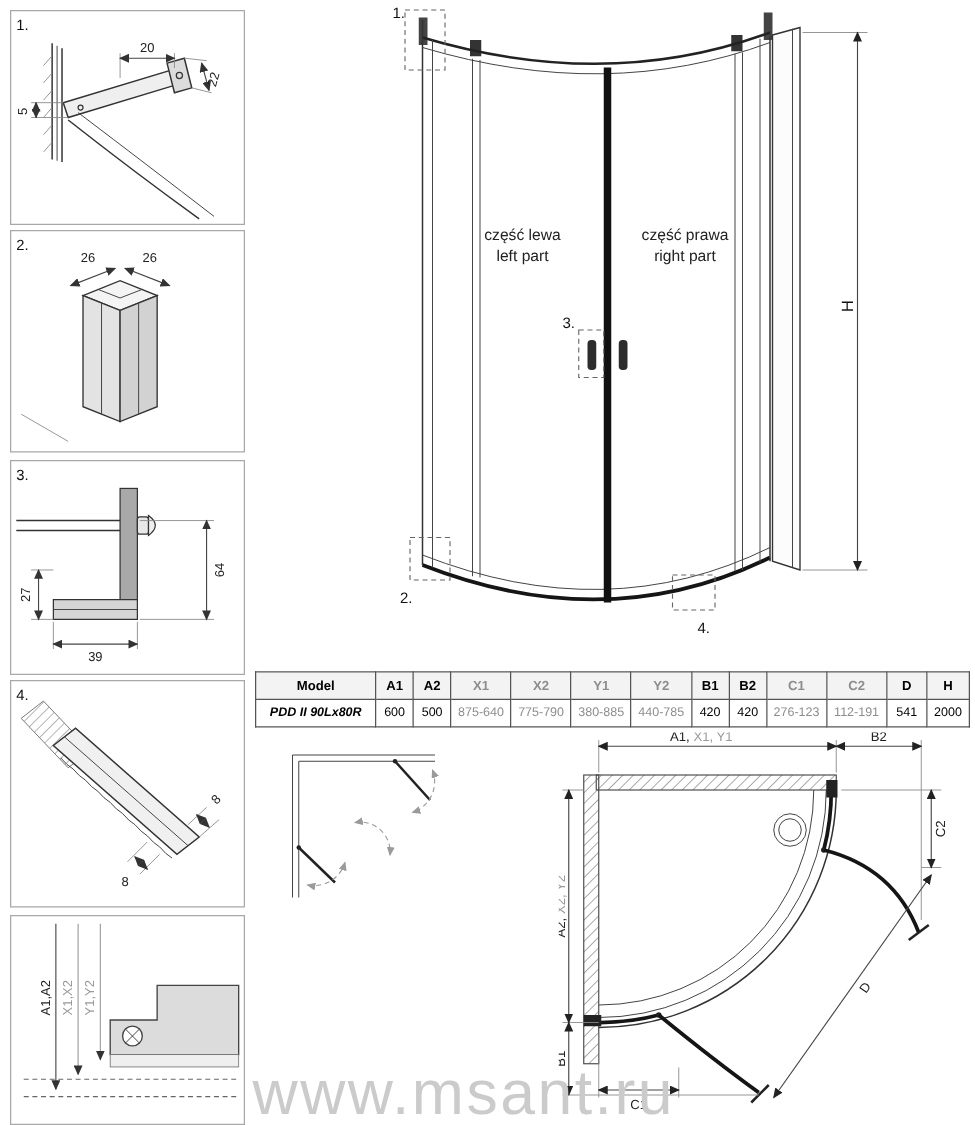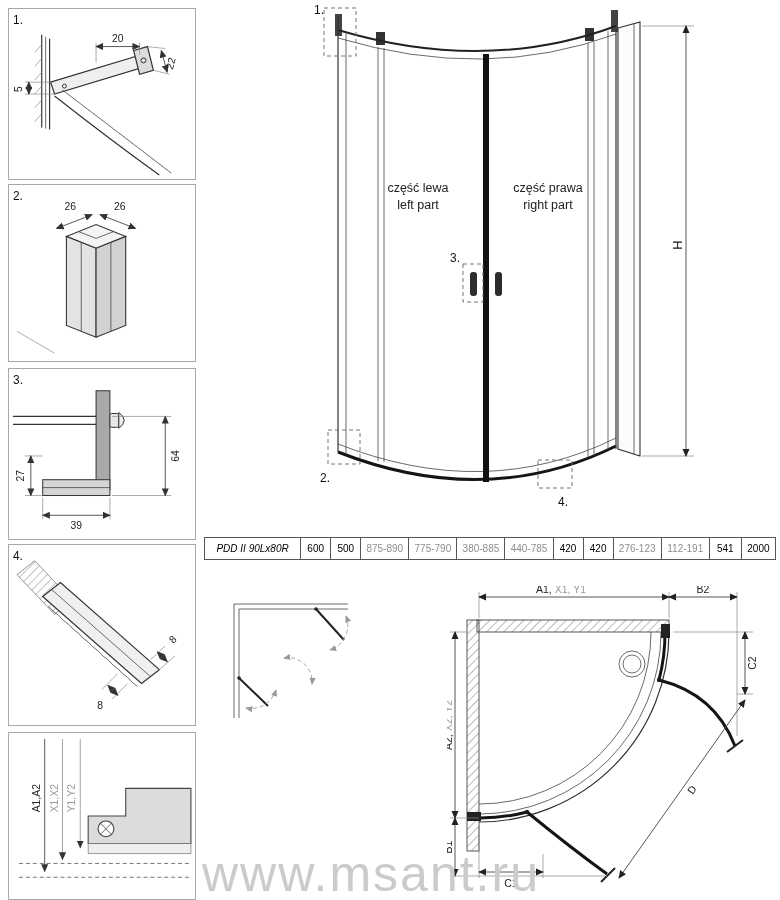--- a/index.html
+++ b/index.html
@@ -21,21 +21,21 @@
   .lbl{font-size:12px;fill:#111}
   .dim{font-size:10.5px;fill:#222}
   .dimg{fill:#999}
   .part{font-size:12.5px;fill:#222}
   .htxt{font-size:13px;fill:#111}
   
   .spec-table{border-collapse:collapse;table-layout:fixed;width:572px;font-size:10px;background:#fff}
   .spec-table th,.spec-table td{border:1px solid #555;text-align:center;vertical-align:middle;height:22px;padding:0 1px;overflow:hidden;white-space:nowrap}
   .spec-table th{font-weight:bold;background:#f3f3f3;font-size:10.5px}
   .spec-table th.gray,.spec-table td.gray{color:#8d8d8d}
-  .spec-table td.model{font-weight:normal;font-style:italic}
+  .spec-table td.model{font-weight:bold;font-style:italic}
   .watermark{font-size:50px;color:#cbcbcb;letter-spacing:2px;white-space:nowrap}
 </style>
 </head>
 <body>
 
 <div class="page">
 
   <div class="abs frame" style="left:8px;top:8px;width:188px;height:172px">
     <svg viewBox="0 0 188 172" width="186" height="170">
       <defs>
@@ -309,25 +309,40 @@
           <col style="width:48px">
           <col style="width:48px">
         <col style="width:30px">
           <col style="width:30px">
           <col style="width:48px">
           <col style="width:48px">
         <col style="width:32px">
           <col style="width:34px">
       </colgroup>
       <tbody>
+          <tr>
+        <th>Model</th>
+        <th>A1</th>
+        <th>A2</th>
+        <th class="gray">X1</th>
+        <th class="gray">X2</th>
+        <th class="gray">Y1</th>
+        <th class="gray">Y2</th>
+        <th>B1</th>
+        <th>B2</th>
+        <th class="gray">C1</th>
+        <th class="gray">C2</th>
+        <th>D</th>
+        <th>H</th>
+      </tr>
       <tr>
         <td class="model">PDD II 90Lx80R</td>
         <td>600</td>
         <td>500</td>
-        <td class="gray">875-890</td>
+        <td class="gray">875-640</td>
         <td class="gray">775-790</td>
         <td class="gray">380-885</td>
         <td class="gray">440-785</td>
         <td>420</td>
         <td>420</td>
         <td class="gray">276-123</td>
         <td class="gray">112-191</td>
         <td>541</td>
         <td>2000</td>
       </tr>

